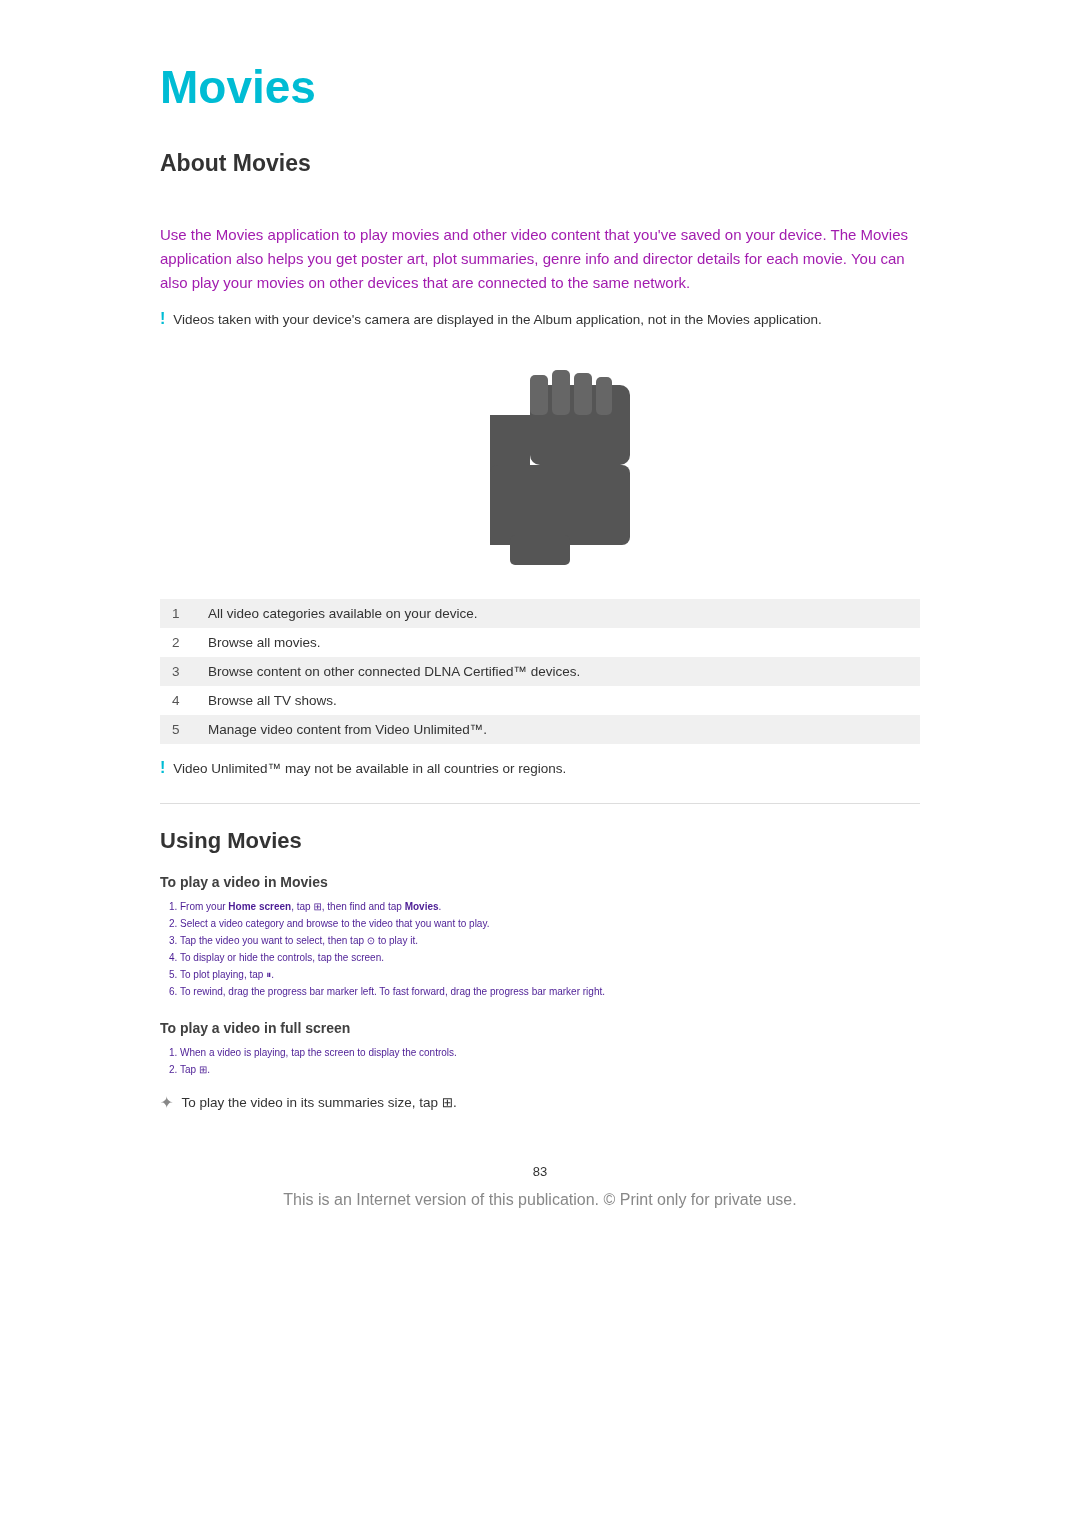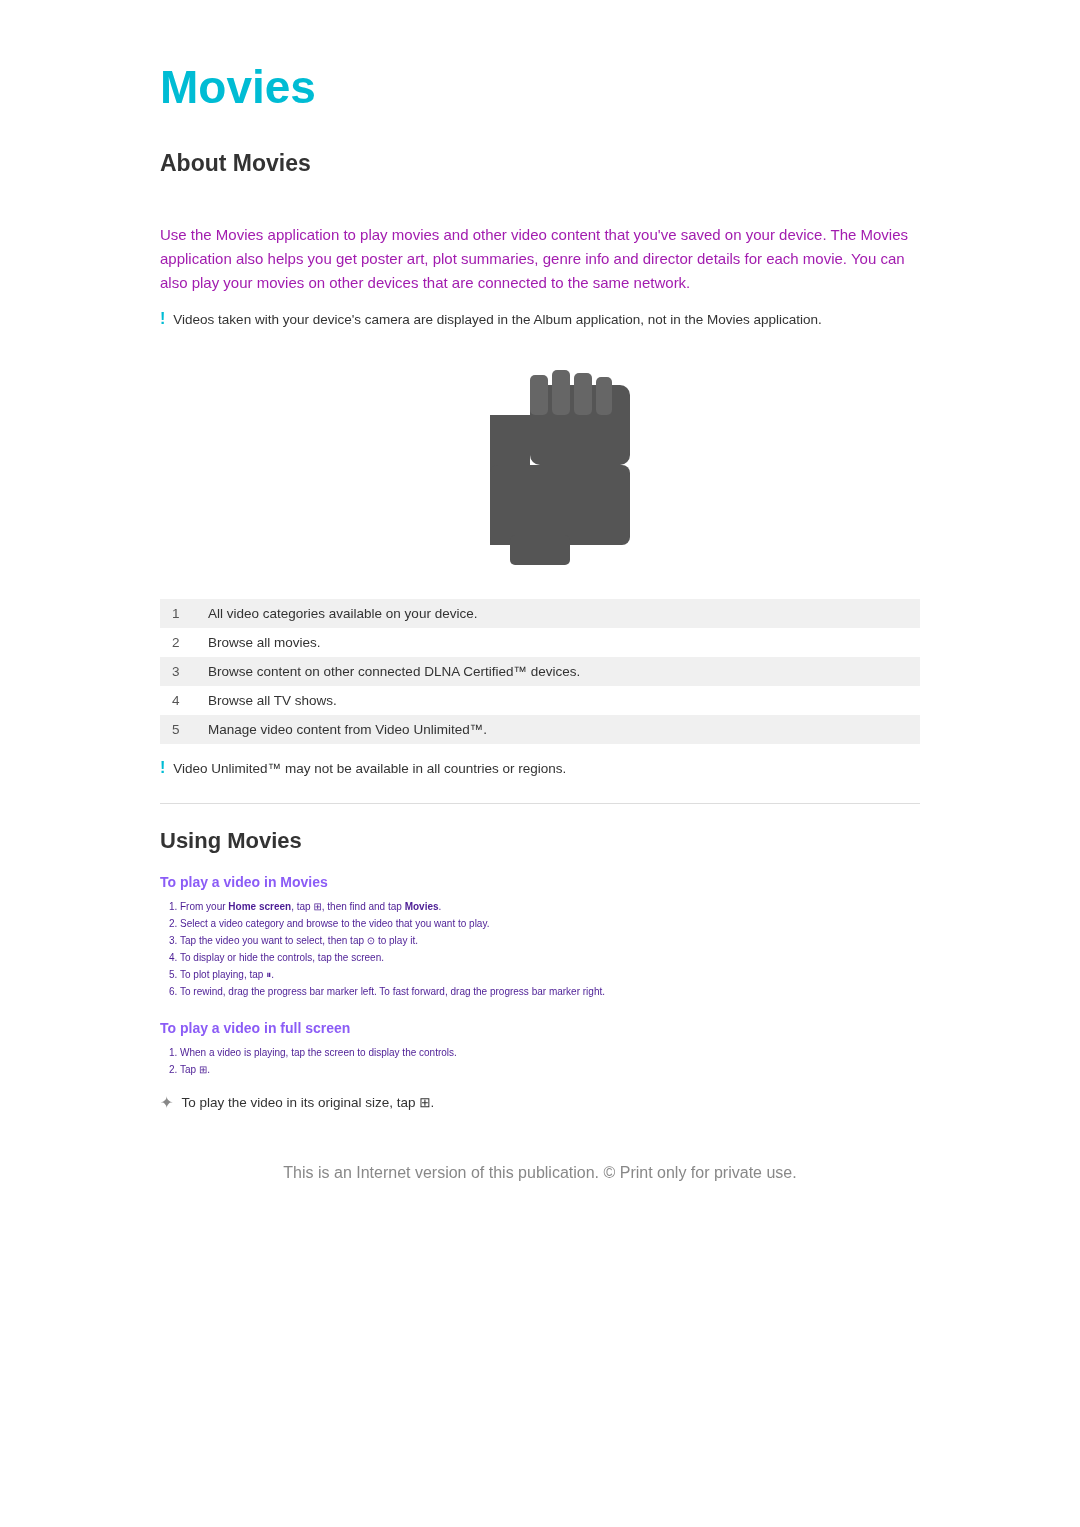--- a/index.html
+++ b/index.html
@@ -24,21 +24,21 @@
     .section-heading {
       font-size: 23px;
       font-weight: bold;
       color: #333333;
       margin-bottom: 14px;
     }
 
     .sub-heading-teal {
       font-size: 14px;
       font-weight: bold;
-      color: #8b5cf6;
+      color: #404040;
       margin-bottom: 8px;
       margin-top: 20px;
     }
 
     .body-text {
       font-size: 15px;
       line-height: 1.6;
       color: #a21caf;
       margin-bottom: 14px;
       margin-top: 46px;
@@ -243,20 +243,21 @@
   <div>
     <p class="sub-heading-teal">To play a video in full screen</p>
 
     <ol class="steps">
       <li>When a video is playing, tap the screen to display the controls.</li>
       <li>Tap ⊞.</li>
     </ol>
 
     <div class="note-block">
       <span class="tip-icon">✦</span>
-      <span class="note-text">To play the video in its original size, tap ⊞.</span>
+      <span class="note-text">To play the video in its summaries size, tap ⊞.</span>
     </div>
   </div>
 </div>
 
 <div class="page-footer">
+  <p class="page-number">83</p>
   <p class="footer-legal">This is an Internet version of this publication. © Print only for private use.</p>
 </div>
 
 </body></html>

